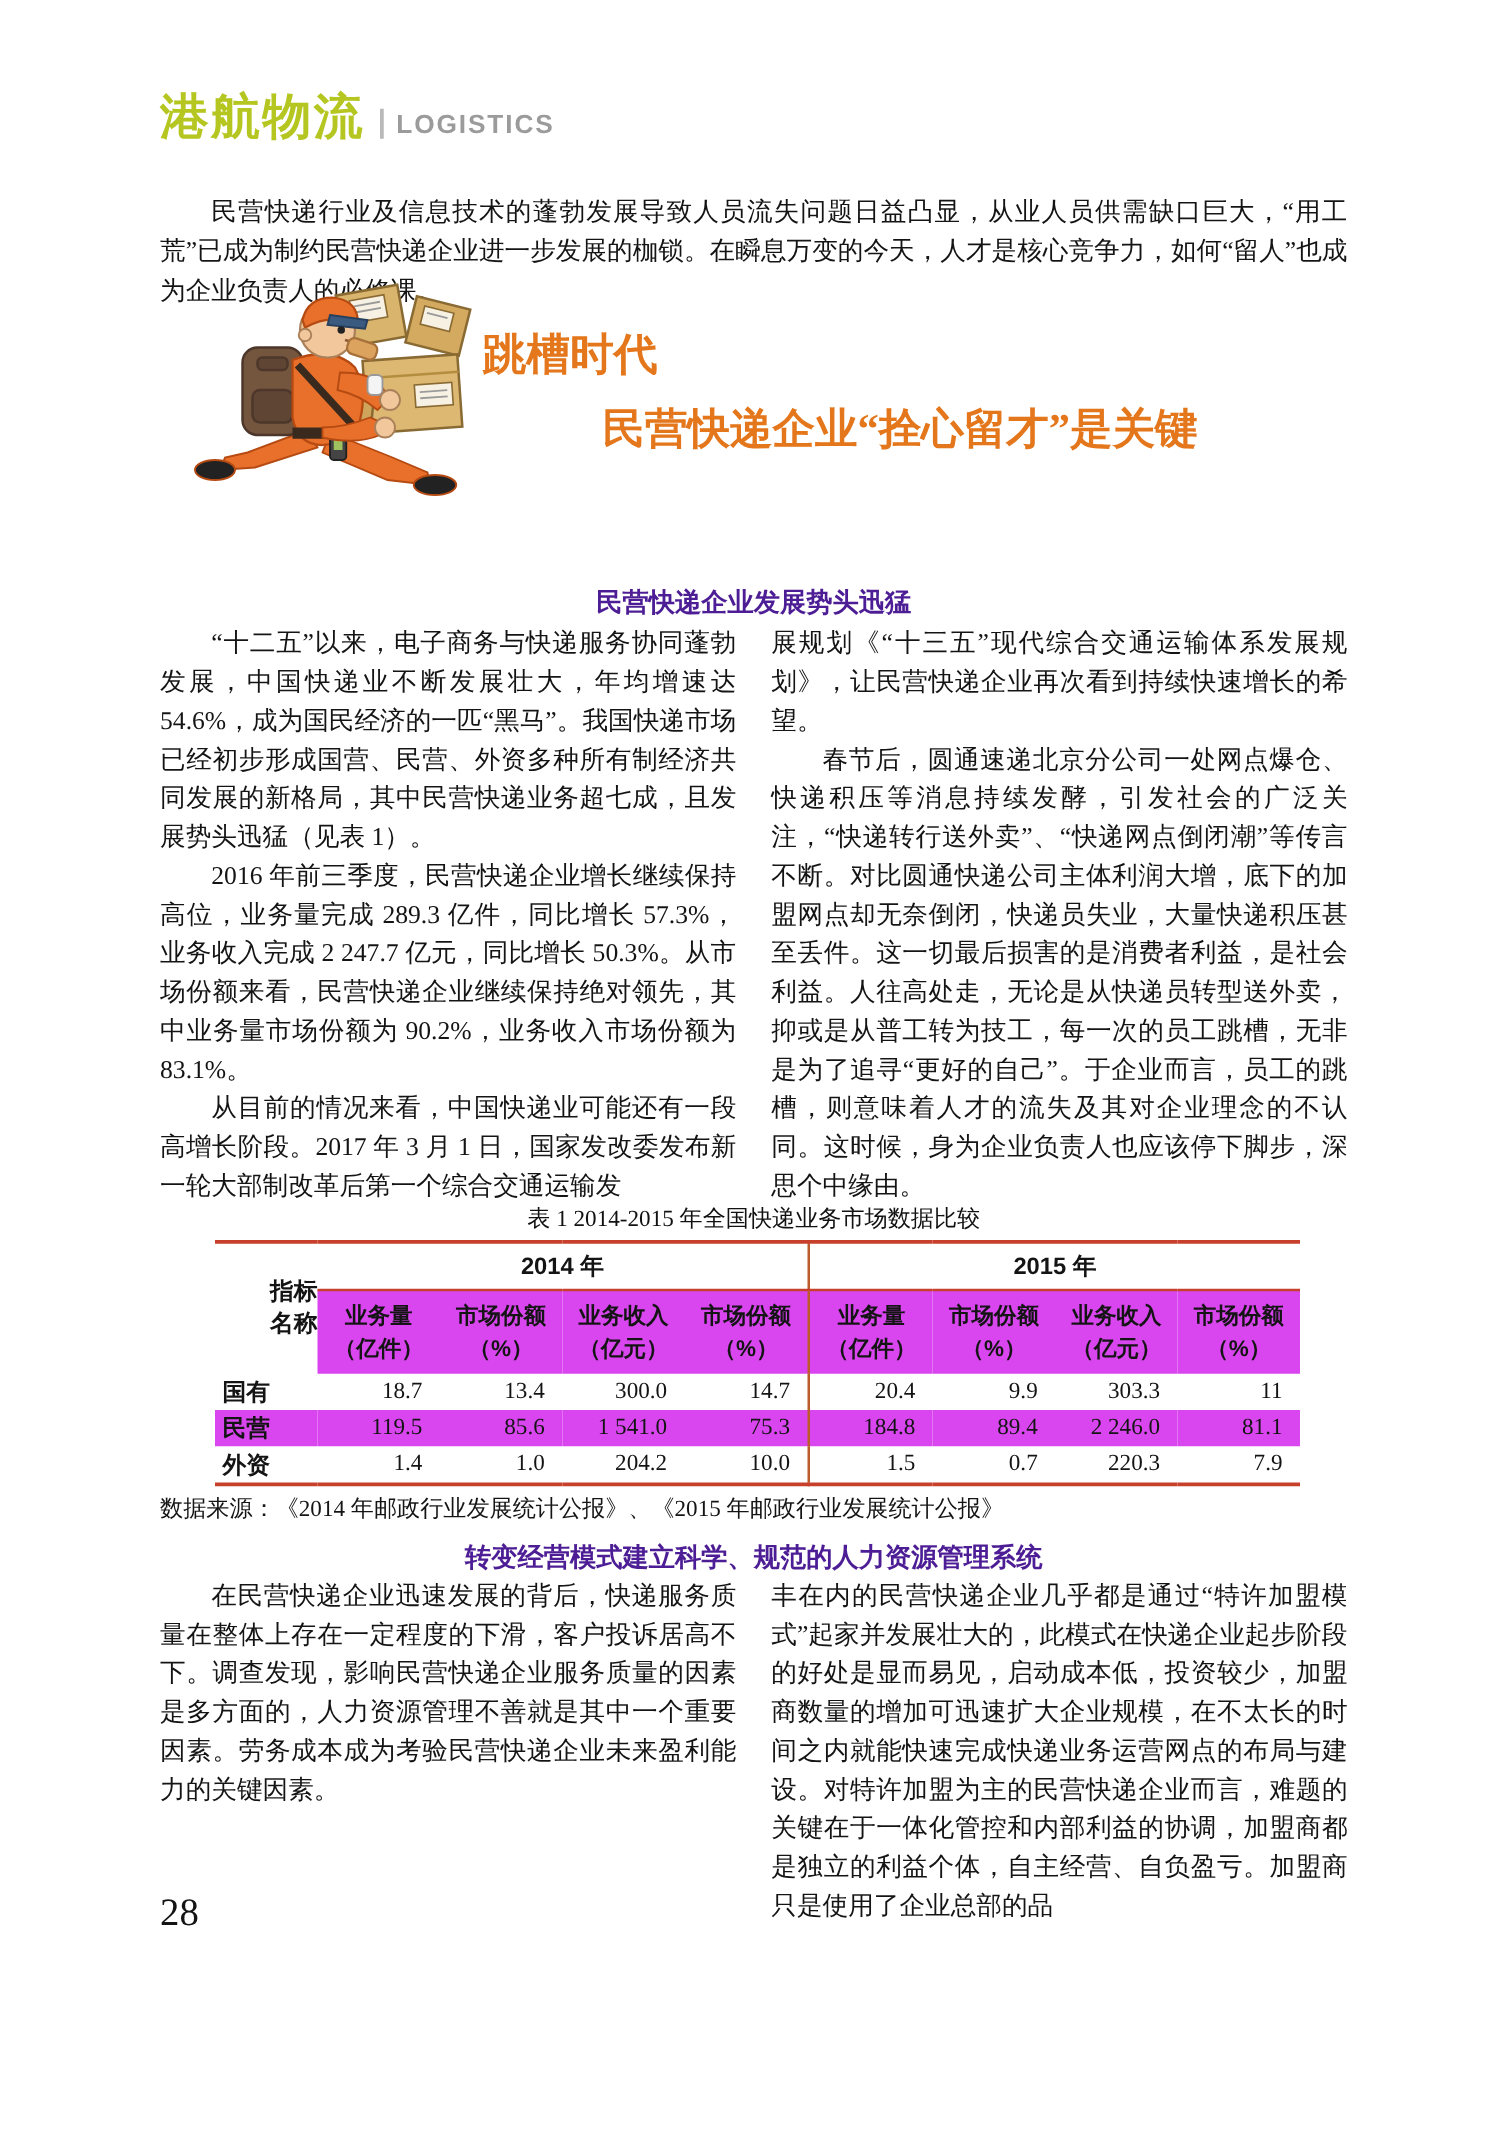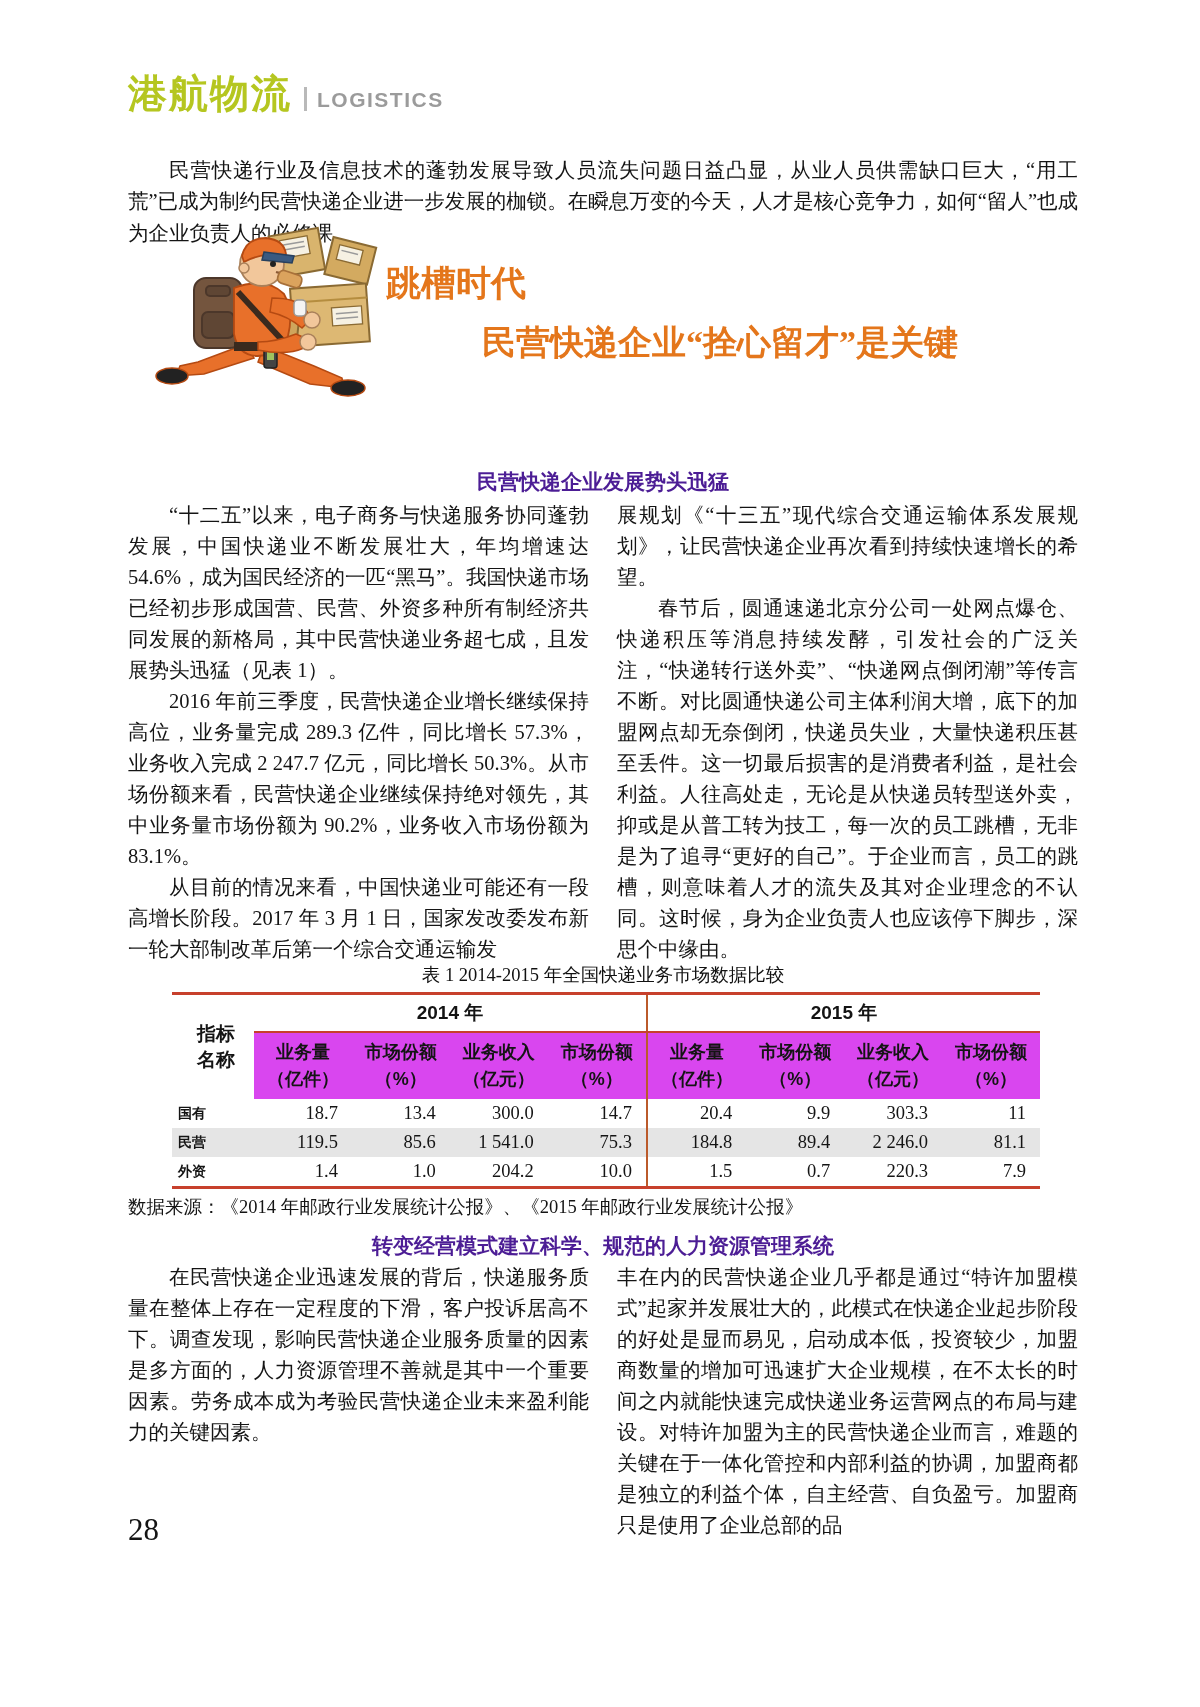--- a/index.html
+++ b/index.html
@@ -43,29 +43,29 @@
                  font-size:18.5px;color:#111;}
   .data-table-wrap{position:absolute;left:172px;top:992px;width:868px;}
   table.cmp{width:100%;border-collapse:collapse;
             border-top:3px solid #c7402c;border-bottom:3px solid #c7402c;}
   table.cmp col.c-label{width:82px;}
   th,td{padding:0;}
   .year-cell{font-family:"Liberation Sans","DejaVu Sans",sans-serif;font-weight:bold;
              font-size:19px;height:36px;text-align:center;
              border-bottom:2px solid #c7402c;}
   .corner-cell{font-family:"Liberation Sans","DejaVu Sans",sans-serif;font-weight:bold;
-               font-size:19px;text-align:center;padding-left:6px;line-height:26px;vertical-align:middle;}
+               font-size:19px;text-align:right;padding-left:6px;line-height:26px;vertical-align:middle;}
   .sub-cell{background:#d946ef;font-family:"Liberation Sans","DejaVu Sans",sans-serif;
             font-weight:bold;font-size:18px;line-height:27px;height:66px;
             text-align:center;vertical-align:middle;}
   .divider-r{border-right:2px solid #bb5a2b;}
   .label-cell{font-family:"Liberation Sans","DejaVu Sans",sans-serif;font-weight:bold;
-              font-size:14px;text-align:left;padding-left:6px;height:29px;margin-left:40px;}
+              font-size:19px;text-align:left;padding-left:6px;height:29px;margin-left:40px;}
   .num-cell{font-size:18.5px;text-align:right;padding-right:14px;height:29px;}
-  tr.hl td,tr.hl th{background:#e5e5e5;}
+  tr.hl td,tr.hl th{background:#d946ef;}
   .table-source{position:absolute;left:128px;top:1194px;font-size:18.5px;}
   
   .page-number{position:absolute;left:128px;top:1512px;font-size:31px;
                font-family:"Liberation Serif","DejaVu Serif",serif;}
 </style>
 </head>
 <body>
 
 <div class="mag-header">
   <span class="brand">港航物流</span>

